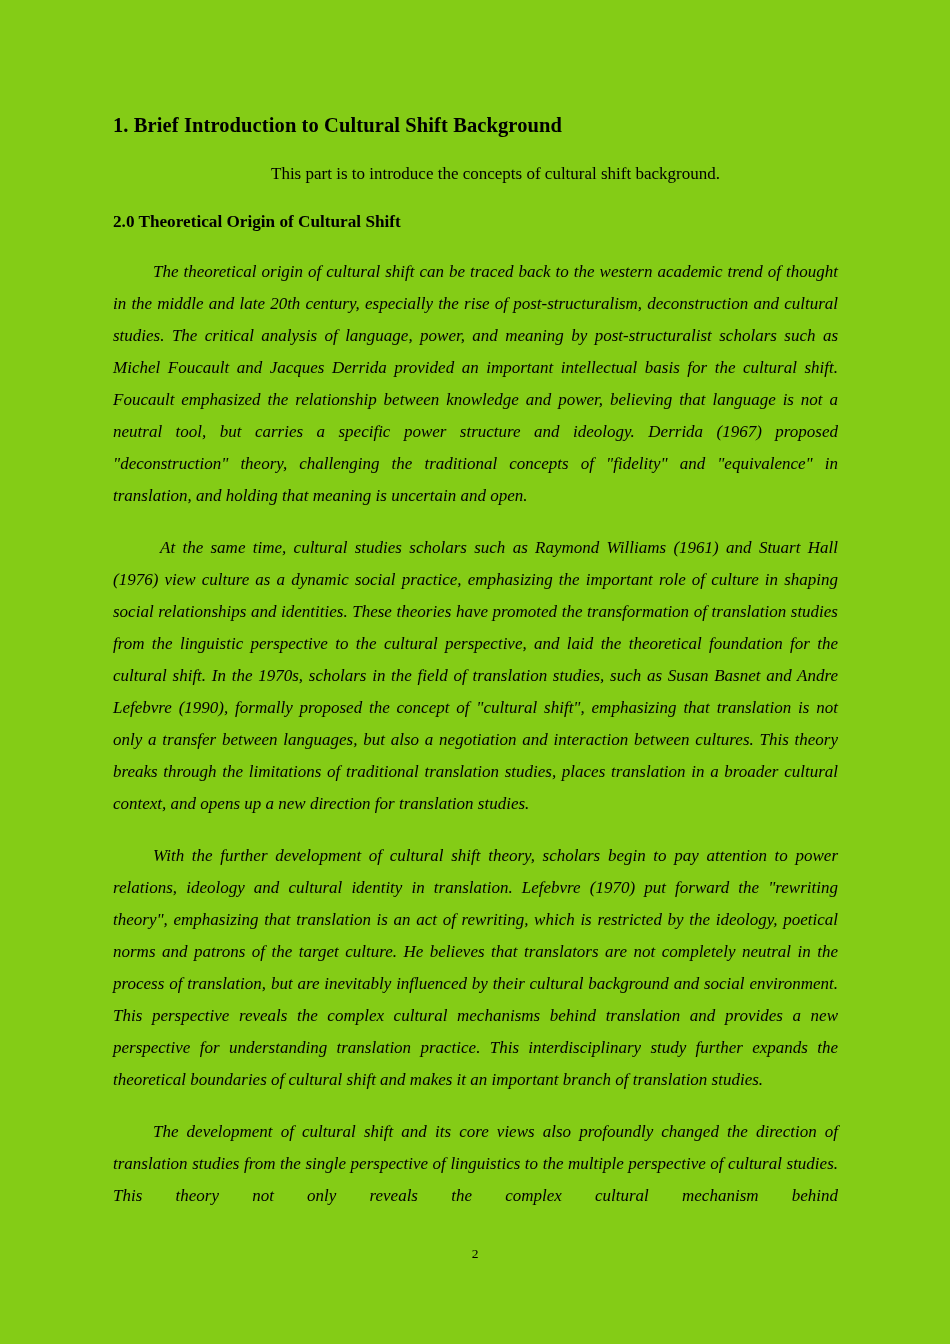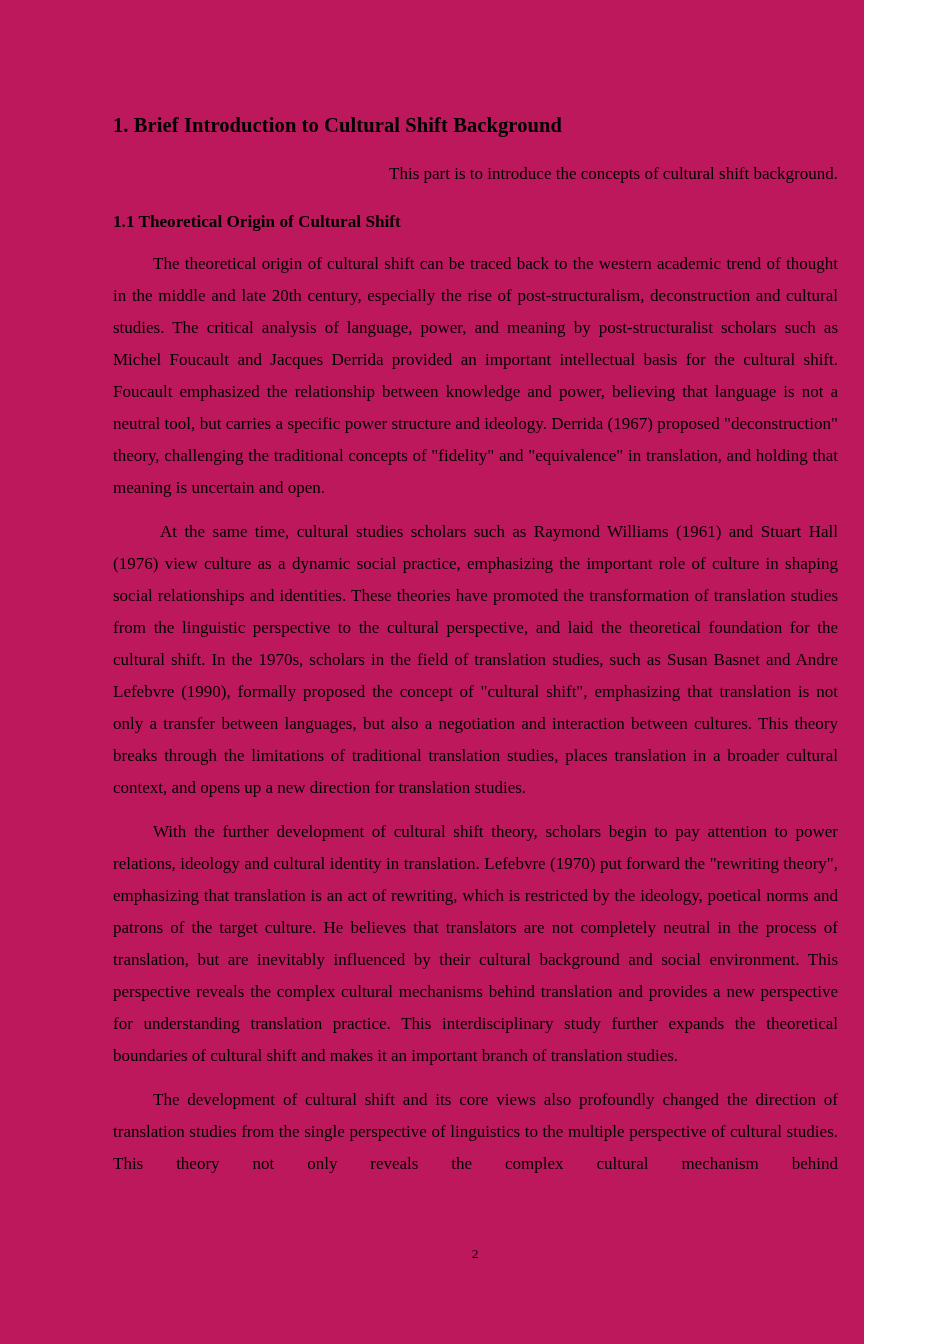--- a/index.html
+++ b/index.html
@@ -11,61 +11,62 @@
     width: 950px;
     height: 1344px;
     position: relative;
     font-family: "Liberation Serif", "DejaVu Serif", serif;
     color: #000000;
     overflow: hidden;
   }
   .page {
     position: absolute;
     top: 0; left: 0;
-    width: 864px;
+    width: 950px;
     height: 1344px;
-    background: #be185d;
+    background: #84cc16;
   }
   .content {
     position: absolute;
     left: 113px;
     top: 110px;
     width: 725px;
   }
   h1.doc-h1 {
     font-size: 20.5px;
     font-weight: bold;
     margin: 0 0 0 0;
     line-height: 30px;
     letter-spacing: 0.1px;
     text-align: left;
   }
   p.intro-line {
     font-size: 17px;
     line-height: 32px;
     margin: 18px 0 4px 0;
     text-indent: 40px;
-    text-align: right;
+    text-align: center;
   }
   h2.doc-h2 {
     font-size: 17.2px;
     font-weight: bold;
     margin: 18px 0 0 0;
     line-height: 28px;
     text-align: left;
   }
   p.body-par {
     font-size: 17px;
     line-height: 32px;
-    margin: 12px 0 0 0;
+    margin: 20px 0 0 0;
     text-align: justify;
     text-justify: inter-word;
     text-indent: 40px;
     -webkit-hyphens: none;
     hyphens: none;
+    font-style: italic;
   }
   p.body-par.extra-indent {
     text-indent: 47px;
   }
   
   p.body-par.continued {
     text-align-last: justify;
   }
   .page-number {
     position: absolute;
@@ -81,21 +82,21 @@
 </head>
 <body>
 
 <div class="page">
   <div class="content">
 
     <h1 class="doc-h1">1. Brief Introduction to Cultural Shift Background</h1>
 
     <p class="intro-line">This part is to introduce the concepts of cultural shift background.</p>
 
-    <h2 class="doc-h2">1.1 Theoretical Origin of Cultural Shift</h2>
+    <h2 class="doc-h2">2.0 Theoretical Origin of Cultural Shift</h2>
 
     <p class="body-par">The theoretical origin of cultural shift can be traced back to the western academic trend of thought in the middle and late 20th century, especially the rise of post-structuralism, deconstruction and cultural studies. The critical analysis of language, power, and meaning by post-structuralist scholars such as Michel Foucault and Jacques Derrida provided an important intellectual basis for the cultural shift. Foucault emphasized the relationship between knowledge and power, believing that language is not a neutral tool, but carries a specific power structure and ideology. Derrida (1967) proposed "deconstruction" theory, challenging the traditional concepts of "fidelity" and "equivalence" in translation, and holding that meaning is uncertain and open.</p>
 
     <p class="body-par extra-indent"> At the same time, cultural studies scholars such as Raymond Williams (1961) and Stuart Hall (1976) view culture as a dynamic social practice, emphasizing the important role of culture in shaping social relationships and identities. These theories have promoted the transformation of translation studies from the linguistic perspective to the cultural perspective, and laid the theoretical foundation for the cultural shift. In the 1970s, scholars in the field of translation studies, such as Susan Basnet and Andre Lefebvre (1990), formally proposed the concept of "cultural shift", emphasizing that translation is not only a transfer between languages, but also a negotiation and interaction between cultures. This theory breaks through the limitations of traditional translation studies, places translation in a broader cultural context, and opens up a new direction for translation studies.</p>
 
     <p class="body-par">With the further development of cultural shift theory, scholars begin to pay attention to power relations, ideology and cultural identity in translation. Lefebvre (1970) put forward the "rewriting theory", emphasizing that translation is an act of rewriting, which is restricted by the ideology, poetical norms and patrons of the target culture. He believes that translators are not completely neutral in the process of translation, but are inevitably influenced by their cultural background and social environment. This perspective reveals the complex cultural mechanisms behind translation and provides a new perspective for understanding translation practice. This interdisciplinary study further expands the theoretical boundaries of cultural shift and makes it an important branch of translation studies.</p>
 
     <p class="body-par continued">The development of cultural shift and its core views also profoundly changed the direction of translation studies from the single perspective of linguistics to the multiple perspective of cultural studies. This theory not only reveals the complex cultural mechanism behind</p>
 
   </div>

